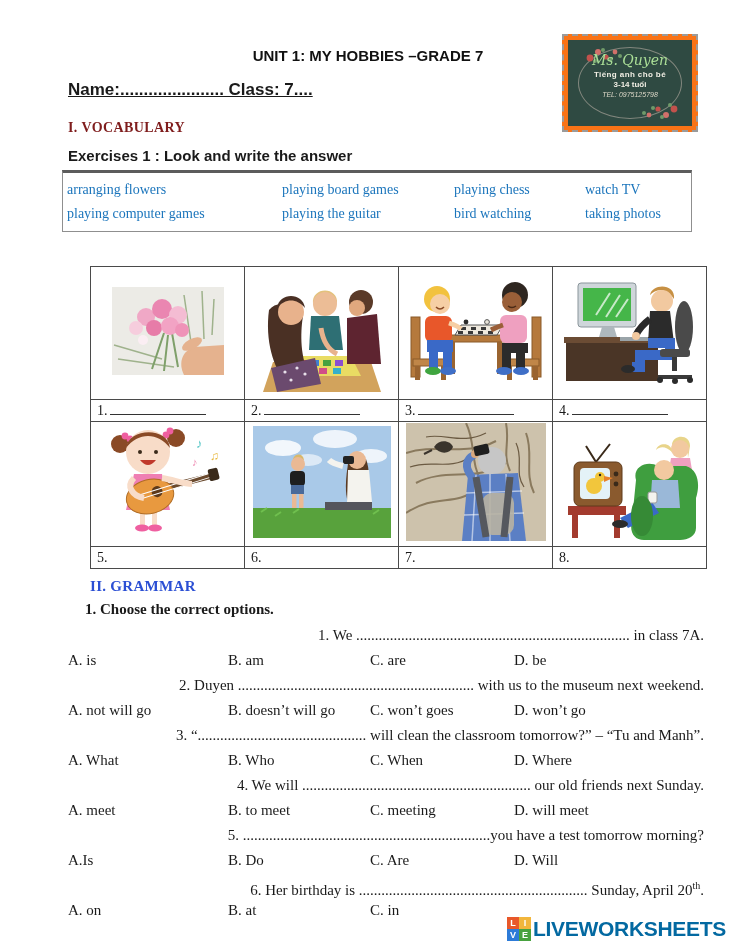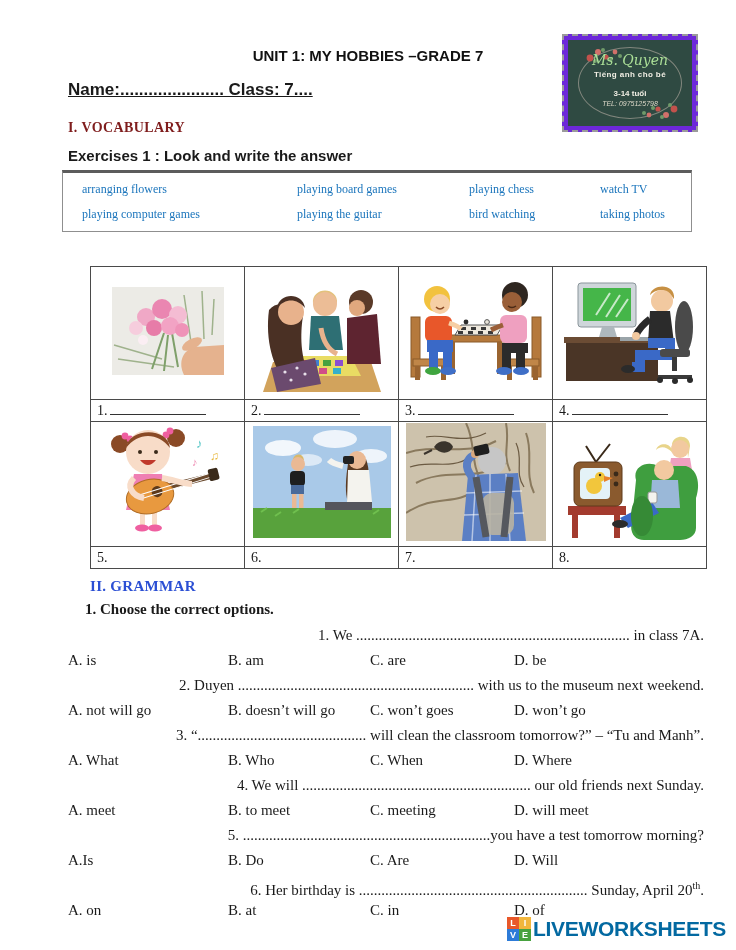--- a/index.html
+++ b/index.html
@@ -4,46 +4,46 @@
 <style>
   html,body{margin:0;padding:0;background:#fff;}
   .page{position:relative;width:736px;height:950px;background:#ffffff;overflow:hidden;
         font-family:"Liberation Serif",serif;color:#1a1a1a;}
 
   .title{position:absolute;top:47px;left:0;right:0;text-align:center;
          font-family:"Liberation Sans",sans-serif;font-weight:bold;font-size:15px;color:#111;}
 
   
   .card{position:absolute;top:34px;left:562px;width:136px;height:98px;box-sizing:border-box;
-        border:2px dashed #9b9b9b;background:#6d28d9;padding:4px;}
+        border:2px dashed #9b9b9b;background:#f97316;padding:4px;}
   .card-inner{position:relative;width:100%;height:100%;background:#2f4a42;text-align:center;overflow:hidden;}
   .card-ellipse{position:absolute;top:7px;left:10px;right:10px;bottom:7px;border:1px solid rgba(233,210,200,.45);
         border-radius:50%;}
   .card-name{position:relative;margin-top:12px;font-family:"DejaVu Serif",serif;font-style:italic;
         font-size:14px;color:#abdf97;}
   .card-l1{position:relative;margin-top:2px;font-family:"Liberation Sans",sans-serif;font-weight:bold;
         font-size:8px;color:#f1eee4;letter-spacing:.4px;}
-  .card-l2{position:relative;margin-top:10px;font-family:"Liberation Sans",sans-serif;font-weight:bold;
+  .card-l2{position:relative;margin-top:1px;font-family:"Liberation Sans",sans-serif;font-weight:bold;
         font-size:8px;color:#f1eee4;}
   .card-l3{position:relative;margin-top:2px;font-family:"Liberation Sans",sans-serif;font-style:italic;
         font-size:7px;color:#ddd8c8;}
   .fl{position:absolute;}
 
   .name-line{position:absolute;top:80px;left:68px;font-family:"Liberation Sans",sans-serif;
         font-weight:bold;font-size:17px;text-decoration:underline;}
 
   .vocab-h{position:absolute;top:120px;left:68px;font-weight:bold;font-size:14px;
         color:#7f1d1d;letter-spacing:.4px;}
   .ex-title{position:absolute;top:147px;left:68px;font-family:"Liberation Sans",sans-serif;
         font-weight:bold;font-size:15px;}
 
   .word-bank{position:absolute;top:170px;left:62px;width:630px;height:62px;box-sizing:border-box;
         border:1px solid #8f8f8f;border-top:3px solid #5c5c5c;display:grid;
         grid-template-columns:215px 172px 131px 1fr;align-content:space-evenly;
-        padding-left:19px;font-size:12px;color:#1B75BC;}
+        padding-left:4px;font-size:14px;color:#1B75BC;}
 
   table.pics{position:absolute;top:266px;left:90px;border-collapse:collapse;table-layout:fixed;}
   table.pics td{border:1px solid #4a4a4a;width:147px;padding:0;text-align:center;vertical-align:middle;}
   tr.imr td{height:132px;} tr.imr2 td{height:124px;}
   tr.lbr td{height:21px;text-align:left;padding-left:6px;font-size:14px;}
   .blank{display:inline-block;width:96px;height:12px;border-bottom:1px solid #333;margin-left:2px;}
 
   .gram-h{position:absolute;top:578px;left:90px;font-weight:bold;font-size:15px;color:#2B4FD4;letter-spacing:.3px;}
   .instr{position:absolute;top:601px;left:85px;font-weight:bold;font-size:15px;font-family:Liberation Serif, serif;}
 
@@ -410,21 +410,20 @@
       <span>A.Is</span>
       <span>B. Do</span>
       <span>C. Are</span>
       <span>D. Will</span>
     </div>
     <div class="q-text"><span>6. Her birthday is ............................................................. Sunday, April 20</span><sup>th</sup><span>.</span></div>
     <div class="opts">
       <span>A. on</span>
       <span>B. at</span>
       <span>C. in</span>
-      <span>D. of</span>
     </div>
   </div>
 
   <div class="footer">
     <div class="brand-icon">
       <span class="sq0">L</span>
       <span class="sq1">I</span>
       <span class="sq2">V</span>
       <span class="sq3">E</span>
     </div>

